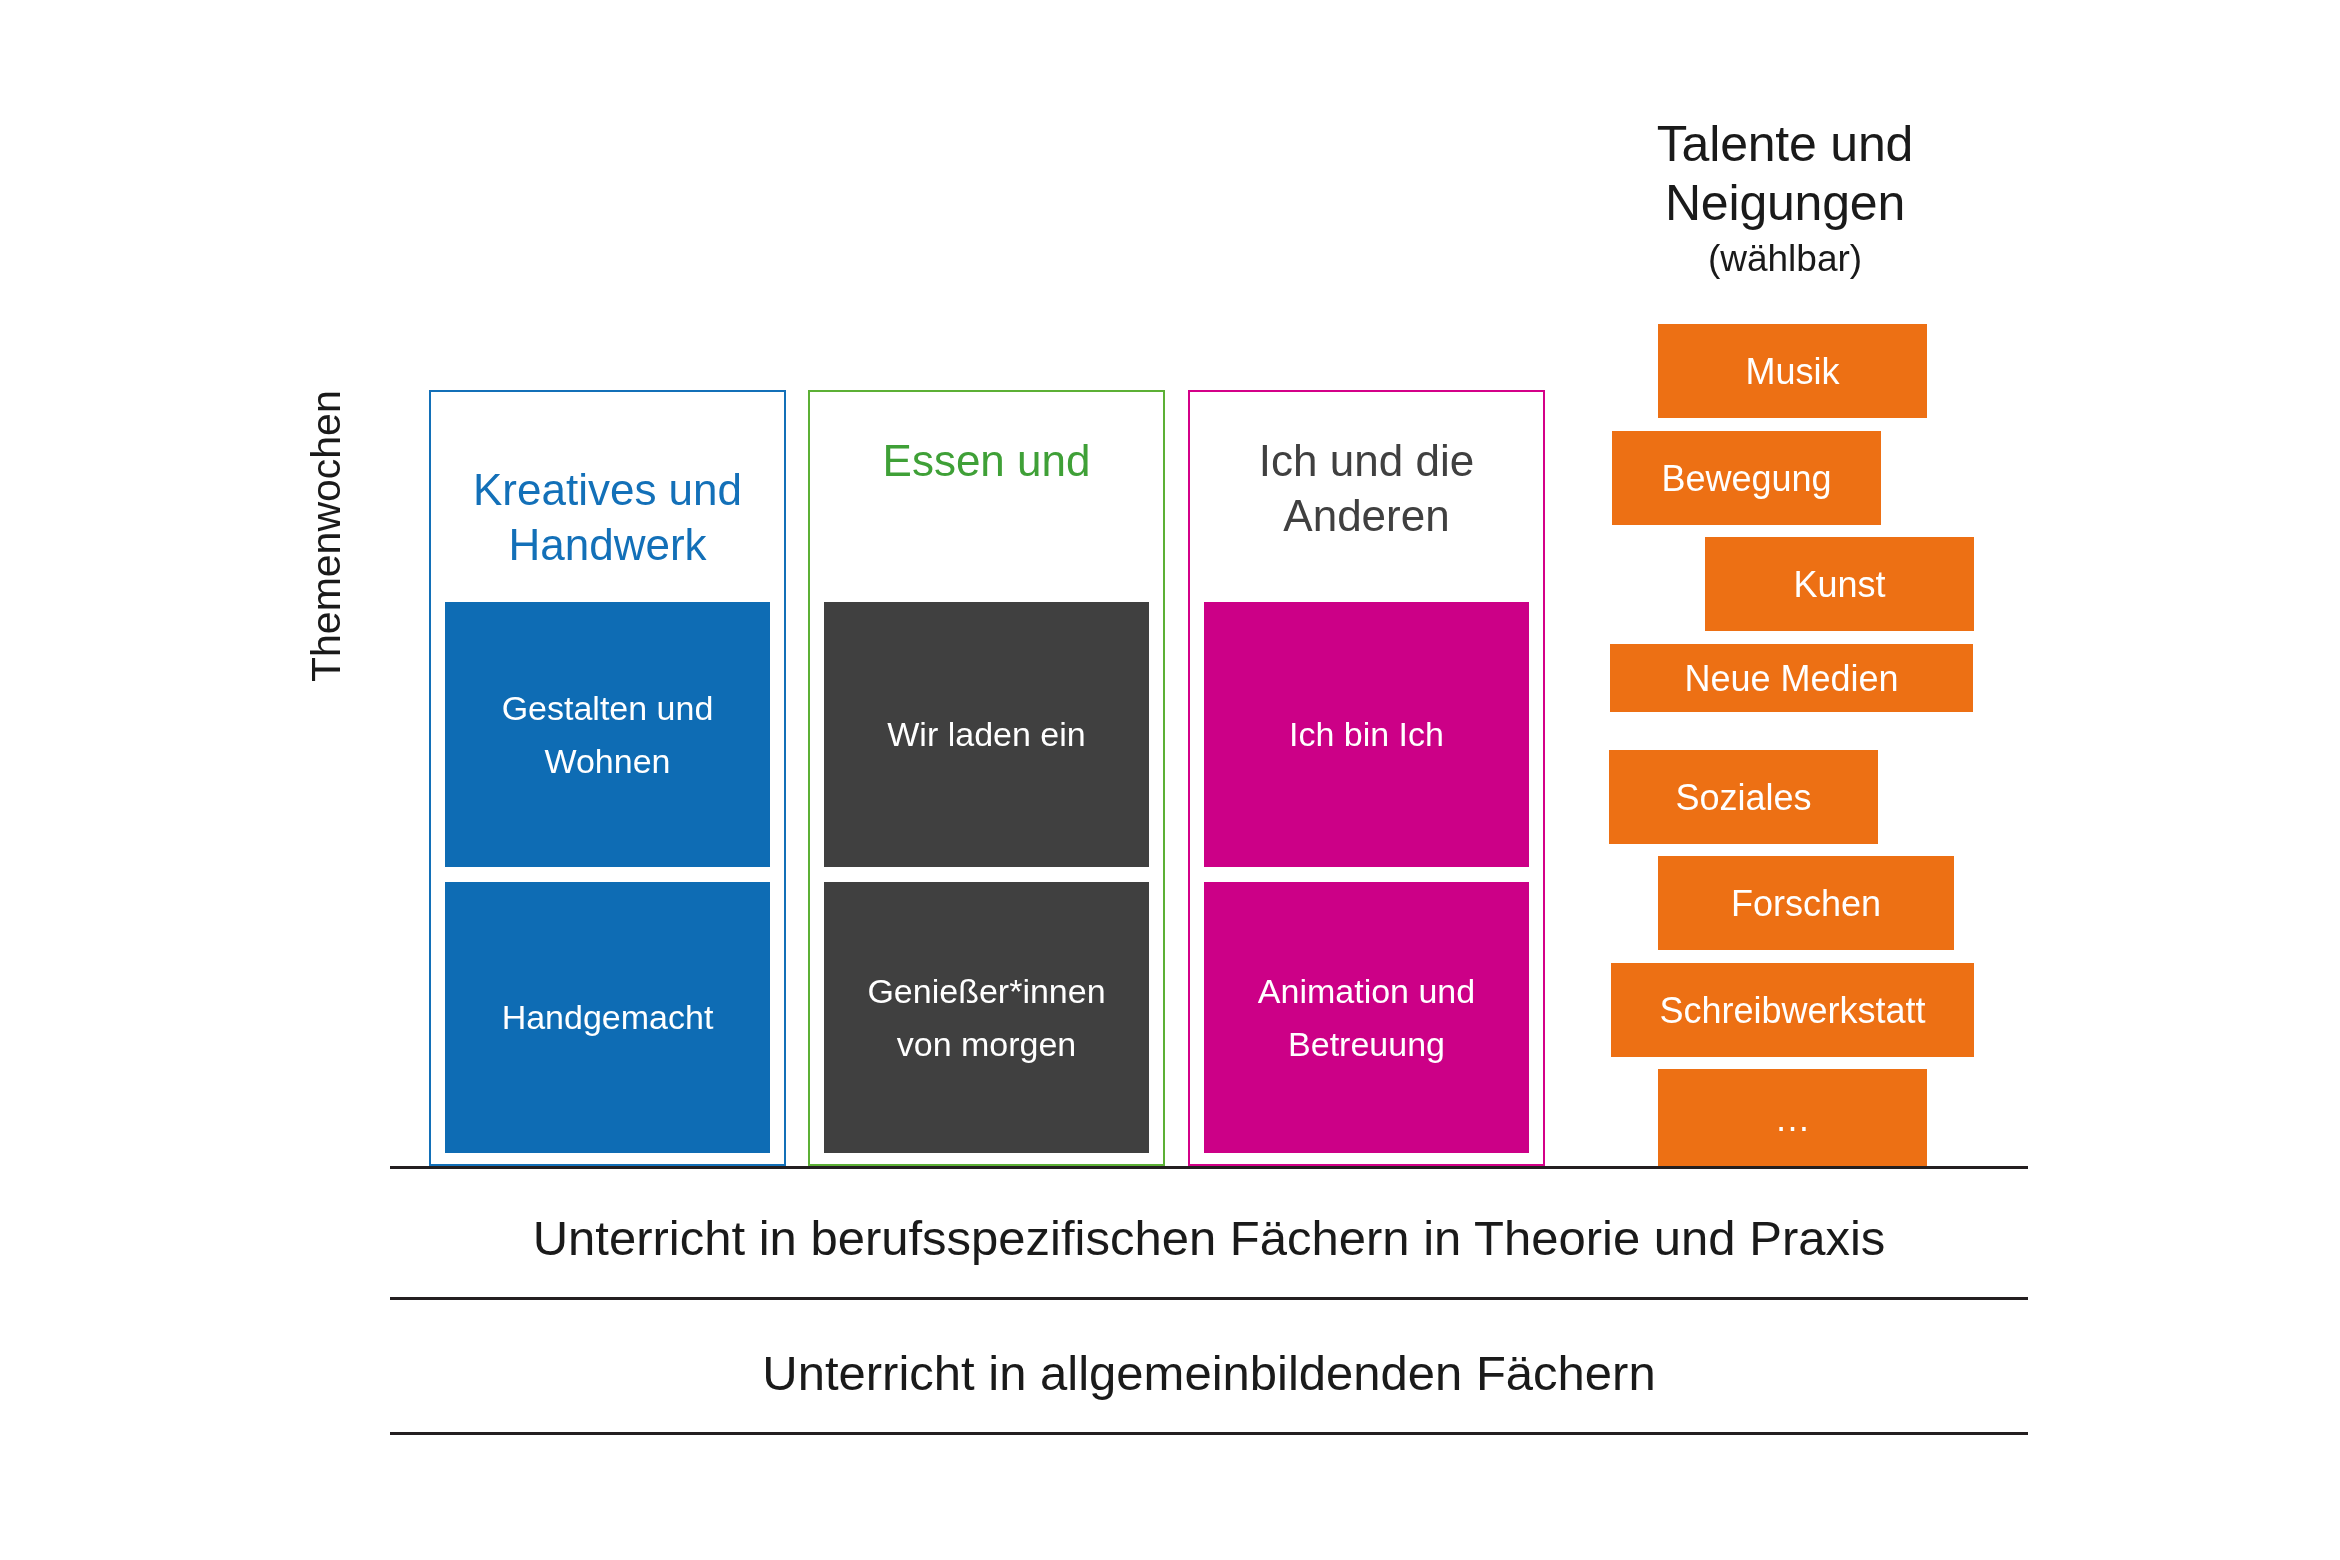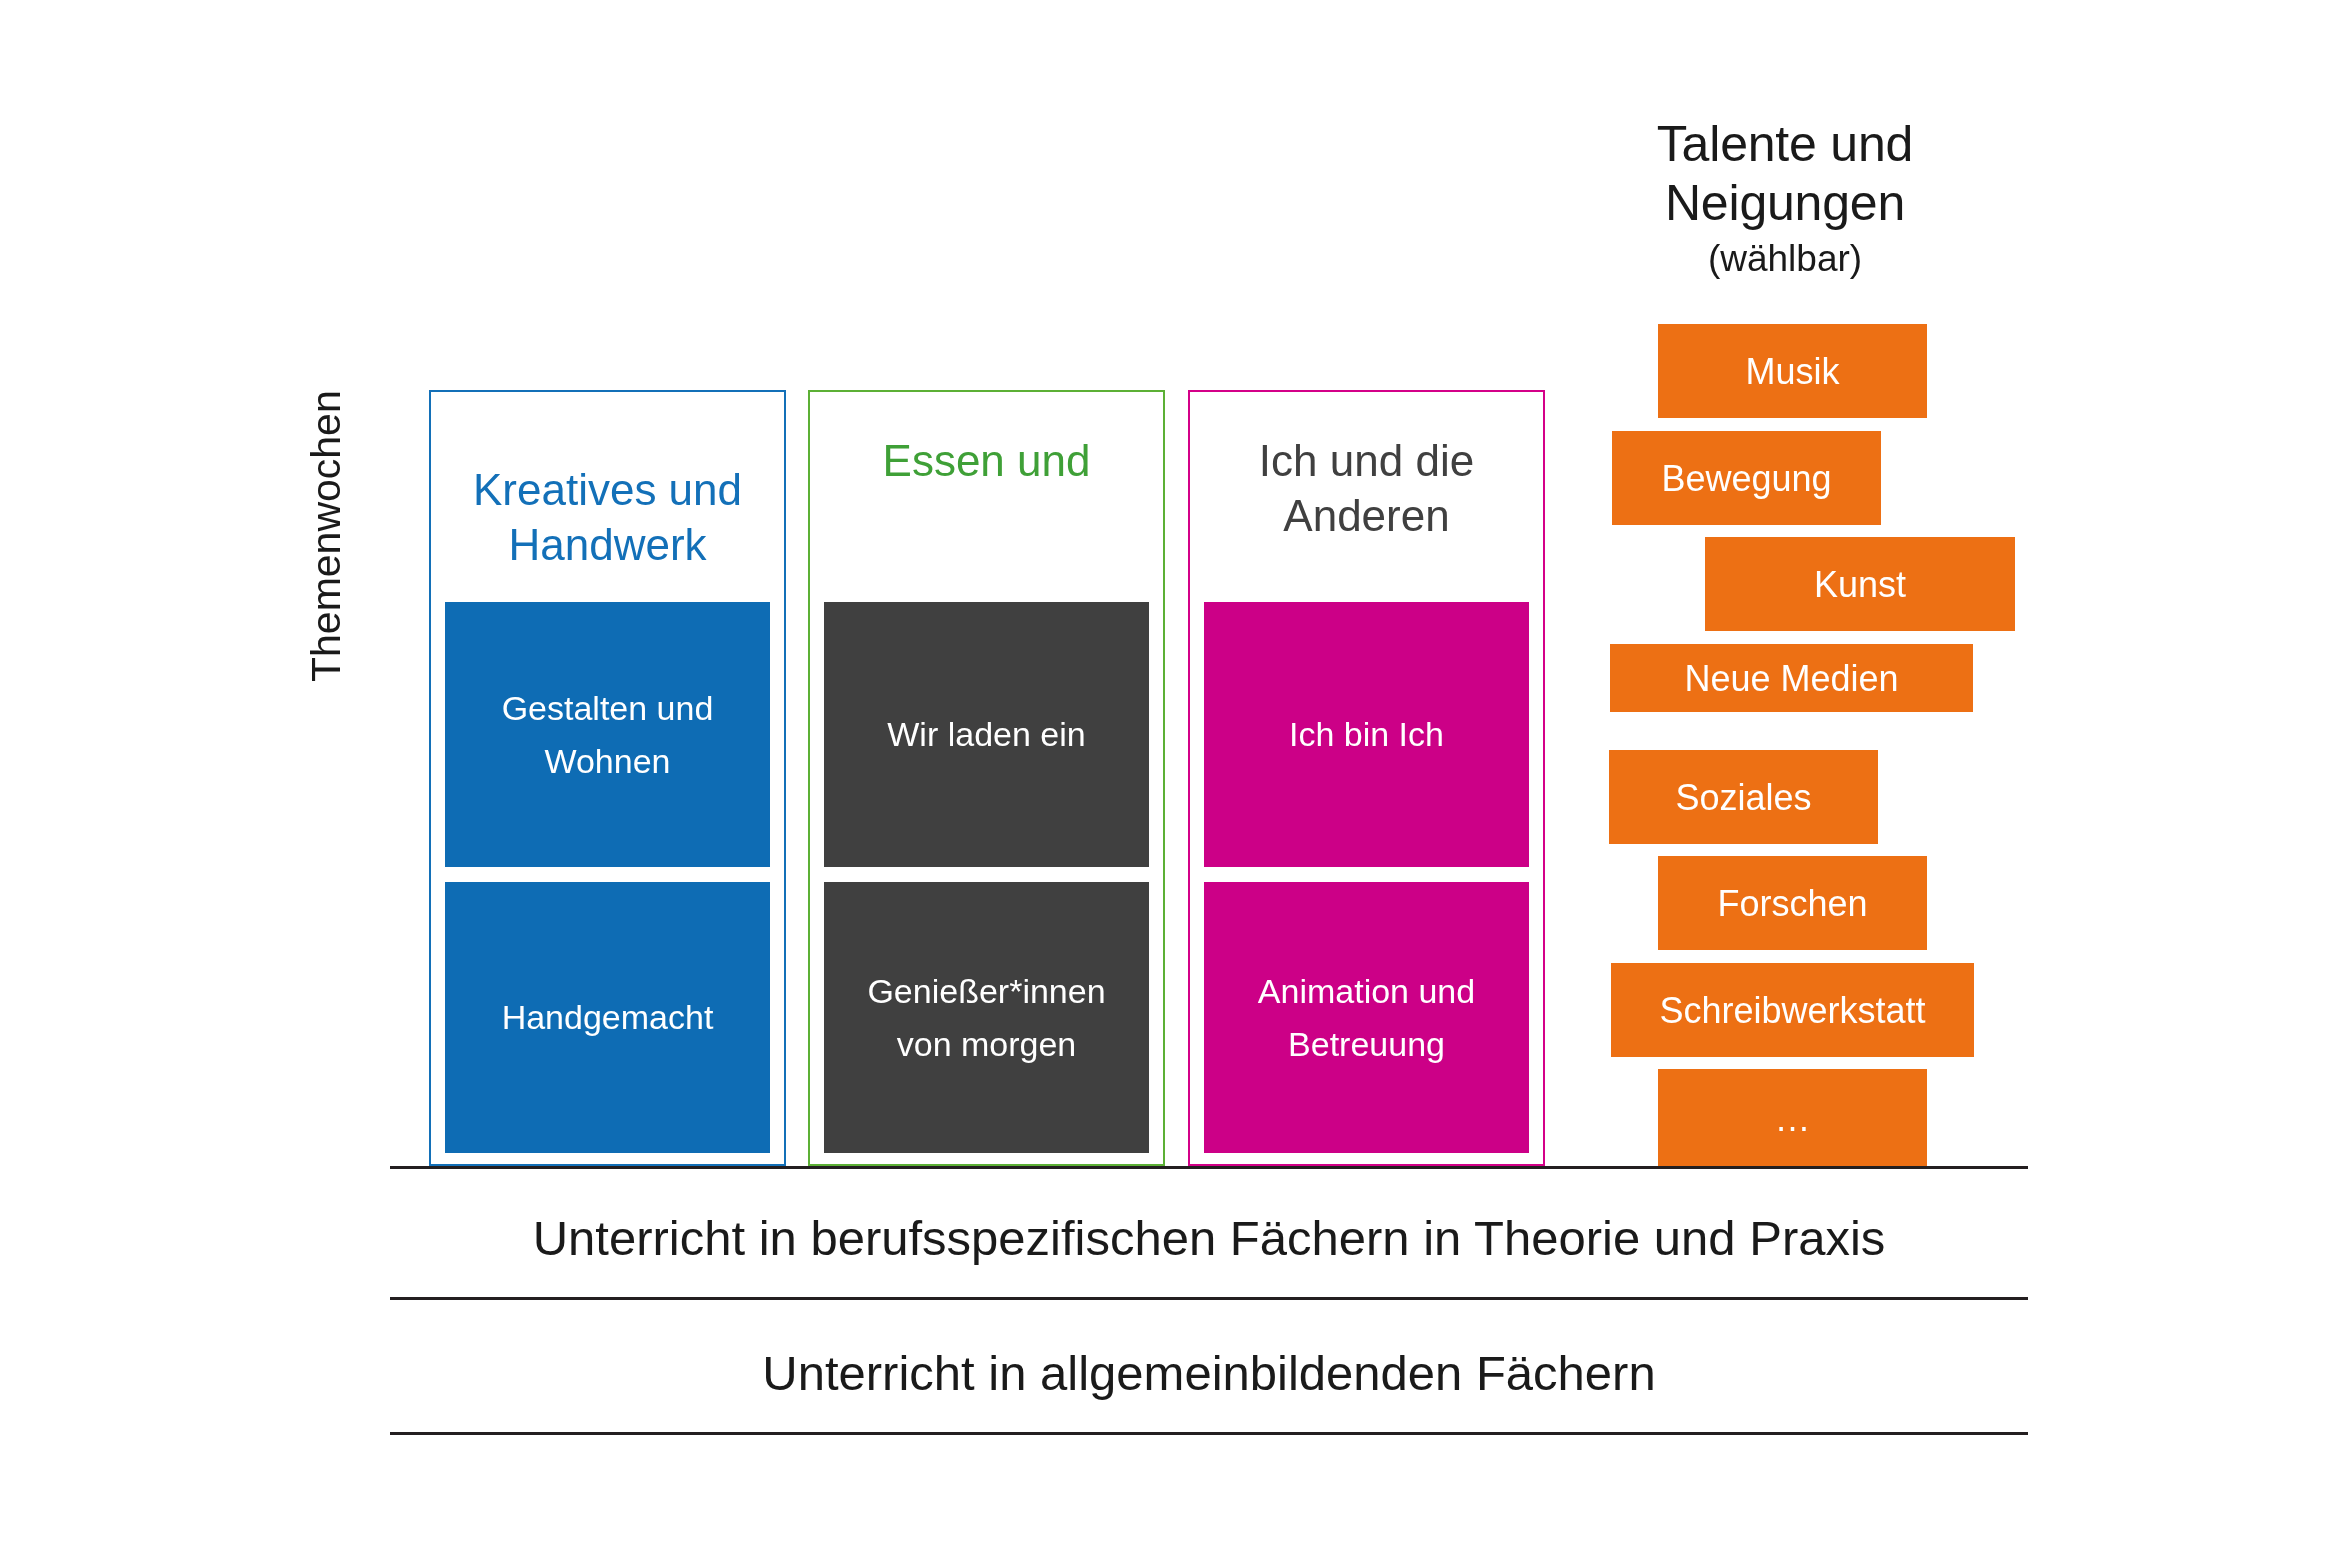--- a/index.html
+++ b/index.html
@@ -207,24 +207,24 @@
     <div class="cell bottom">
       <div>
         <div>Animation und</div>
         <div>Betreuung</div>
       </div>
     </div>
   </div>
 
   <div class="talent-box" style="left:1612px; top:431px;  width:269px; height:94px;">Bewegung</div>
   <div class="talent-box" style="left:1658px; top:324px;  width:269px; height:94px;">Musik</div>
-  <div class="talent-box" style="left:1705px; top:537px;  width:310px; height:94px;">Kunst</div>
+  <div class="talent-box" style="left:1705px; top:537px;  width:269px; height:94px;">Kunst</div>
   <div class="talent-box" style="left:1610px; top:644px;  width:363px; height:68px;">Neue Medien</div>
   <div class="talent-box" style="left:1609px; top:750px;  width:269px; height:94px;">Soziales</div>
-  <div class="talent-box" style="left:1658px; top:856px;  width:269px; height:94px;">Forschen</div>
+  <div class="talent-box" style="left:1658px; top:856px;  width:296px; height:94px;">Forschen</div>
   <div class="talent-box" style="left:1611px; top:963px;  width:363px; height:94px;">Schreibwerkstatt</div>
   <div class="talent-box" style="left:1658px; top:1069px; width:269px; height:98px;">…</div>
 
   <div class="rule" id="rule-1"></div>
   <div class="band-text" id="band-text-1">Unterricht in berufsspezifischen Fächern in Theorie und Praxis</div>
   <div class="rule" id="rule-2"></div>
   <div class="band-text" id="band-text-2">Unterricht in allgemeinbildenden Fächern</div>
   <div class="rule" id="rule-3"></div>
 
 </div>

